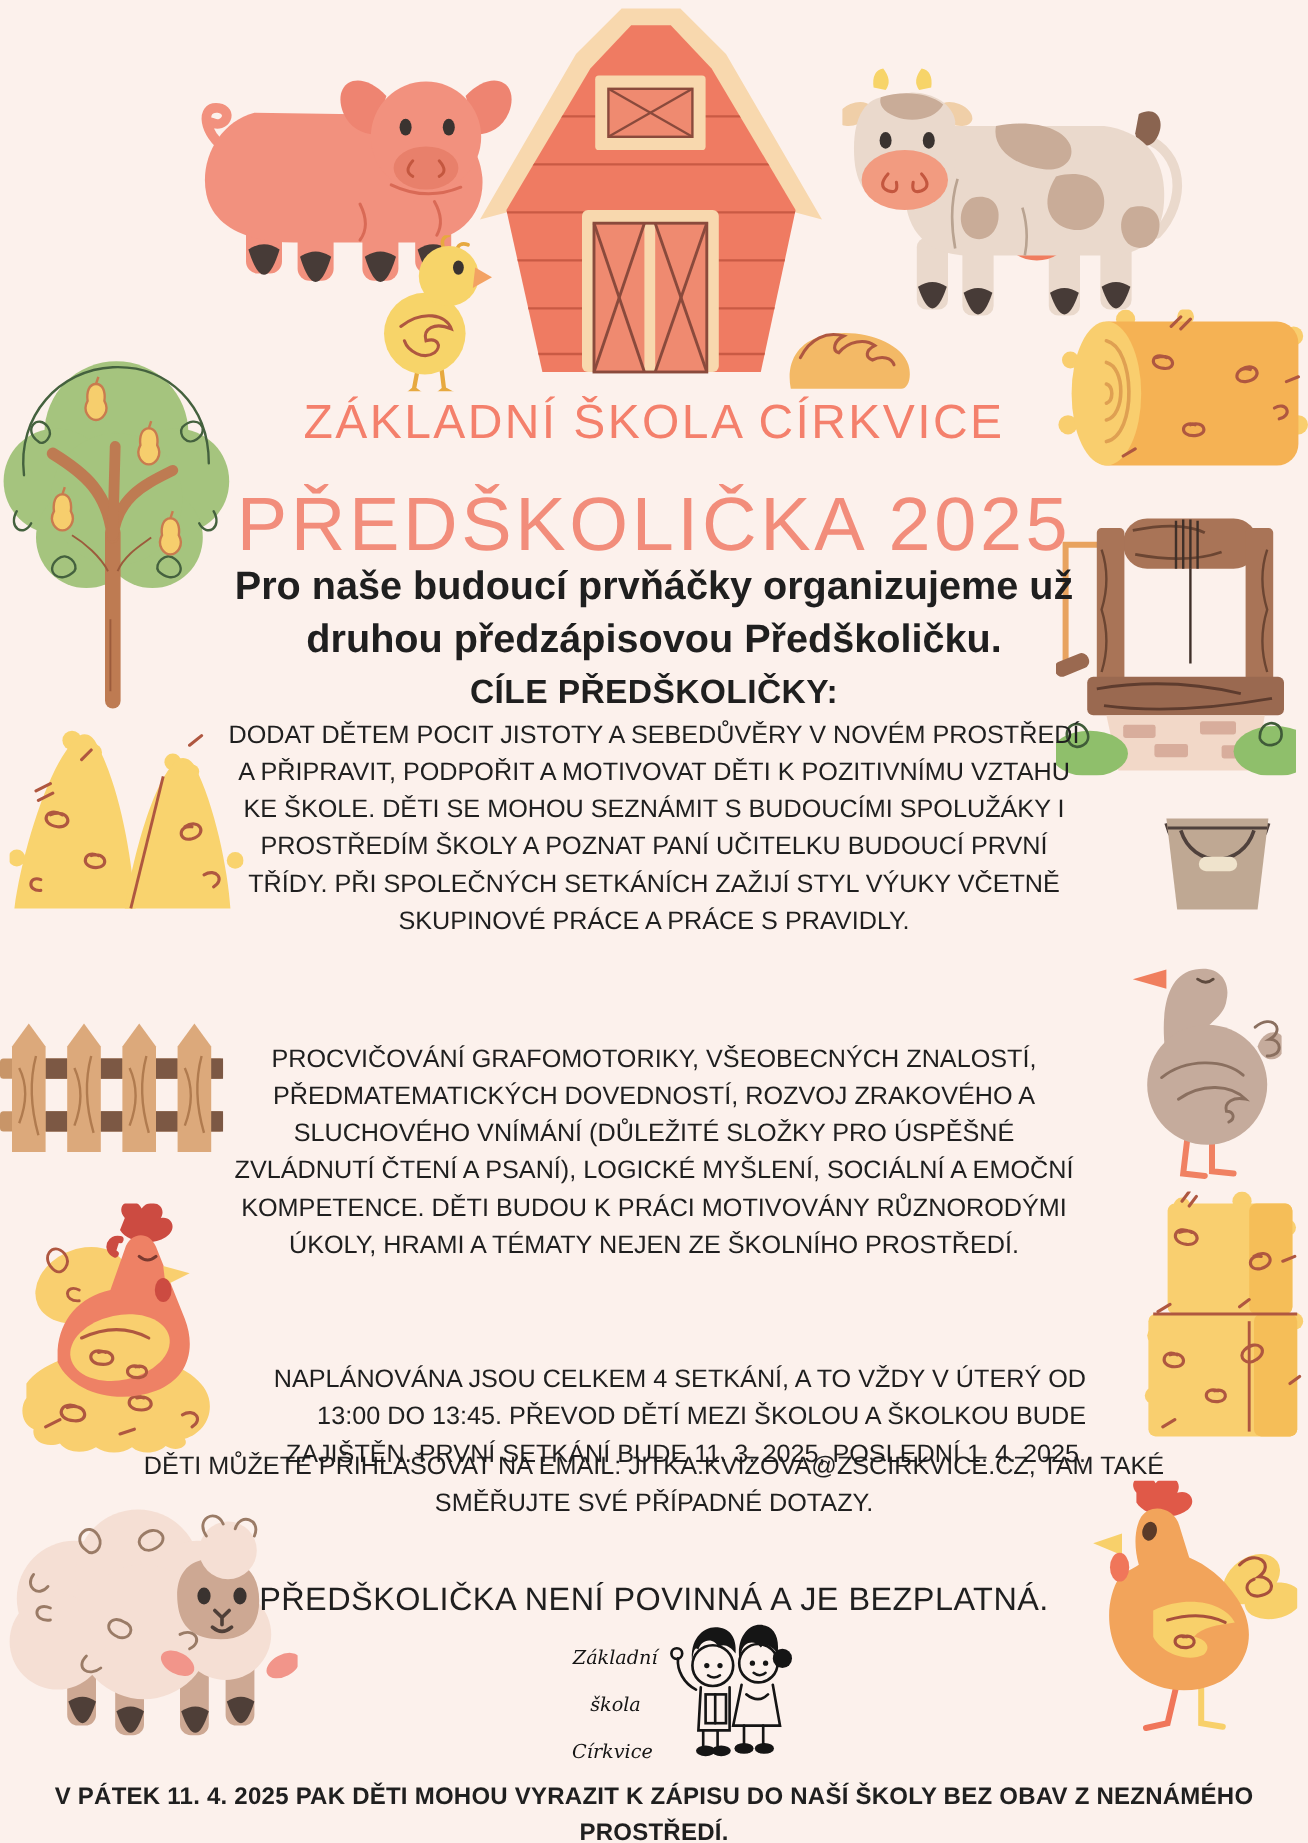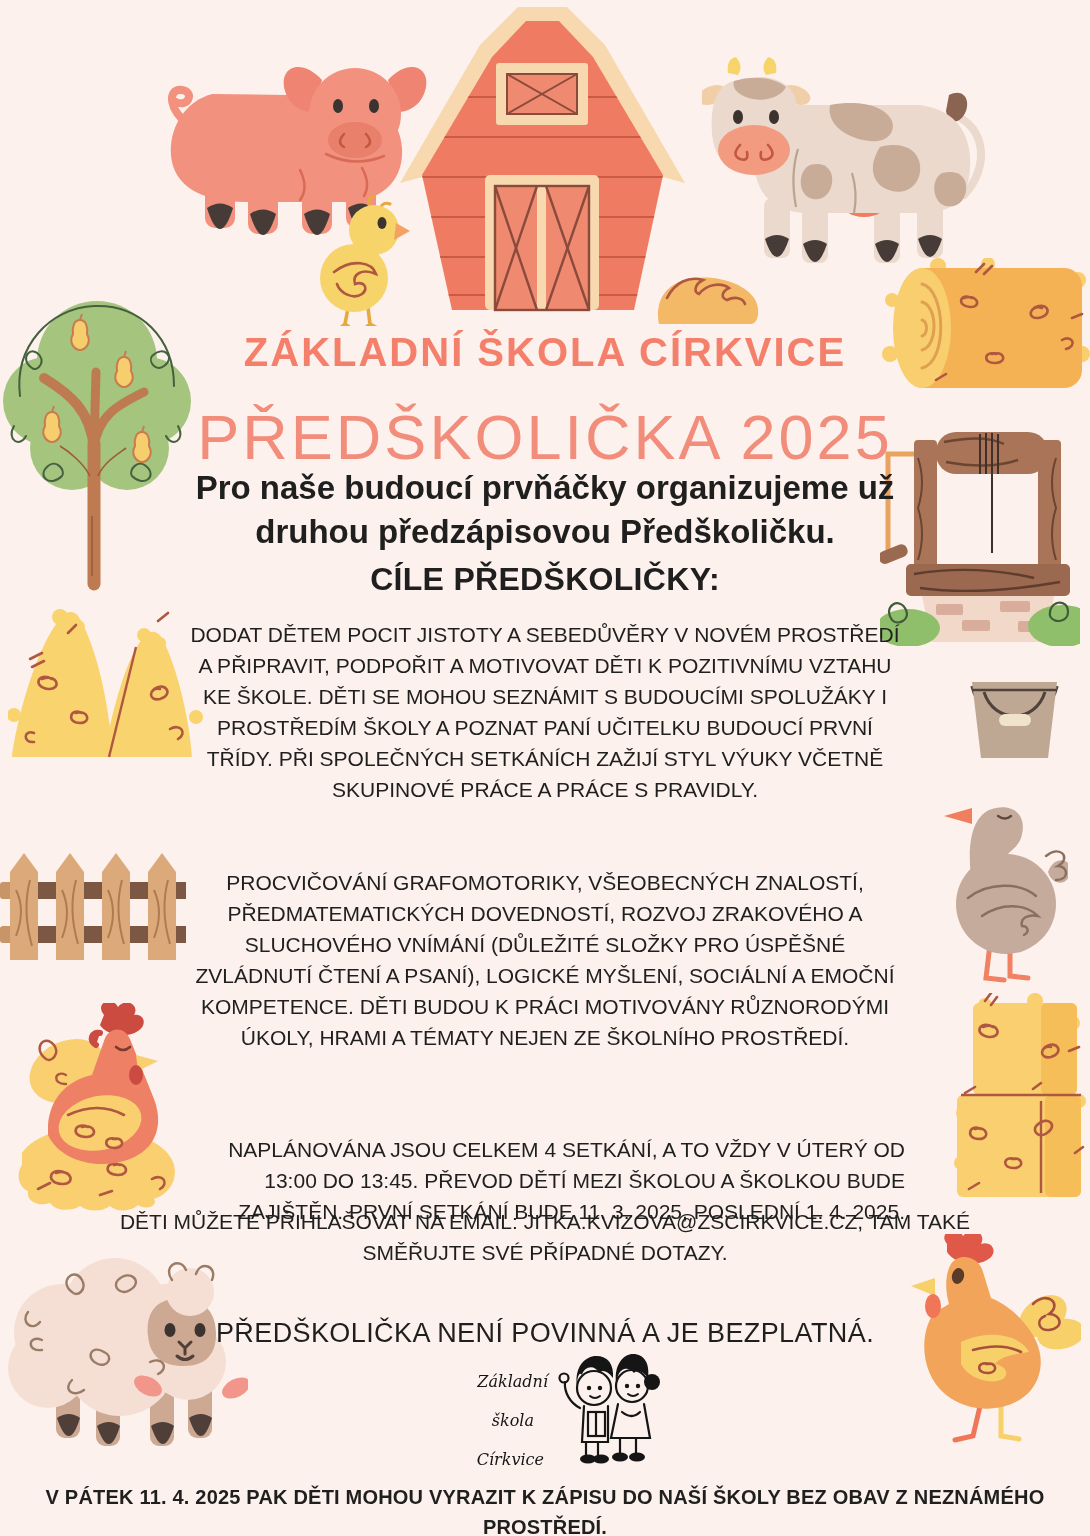--- a/index.html
+++ b/index.html
@@ -3,24 +3,24 @@
 <meta charset="utf-8">
 <style>
   html,body{margin:0;padding:0;background:#e8e2dd;}
   .poster{
     position:relative;width:1090px;height:1536px;margin:0 auto;
     background:#FCF1EC;overflow:hidden;
     font-family:"Liberation Sans",sans-serif;color:#1F1F1F;
   }
   .abs{position:absolute;}
   .txt{position:absolute;text-align:center;z-index:5;}
-  .school-name{font-size:40px;font-weight:700;letter-spacing:2px;color:#F4806C;}
+  .school-name{font-size:40px;font-weight:400;letter-spacing:2px;color:#F4806C;}
   .big-title{font-size:63px;font-weight:400;letter-spacing:3px;color:#F28D7B;}
   .intro{font-size:33px;font-weight:700;line-height:1.32;}
-  .heading{font-size:32px;font-weight:700;letter-spacing:.3px;}
+  .heading{font-size:28px;font-weight:700;letter-spacing:.3px;}
   .body-text{font-size:21px;line-height:31px;}
   .note{font-size:27px;letter-spacing:.4px;margin-top:21px;}
   .footer-text{font-size:20px;font-weight:700;line-height:1.5;letter-spacing:.2px;}
   .logo-script{
     font-family:"DejaVu Serif",serif;font-style:italic;
     font-size:16px;line-height:39px;text-align:right;color:#151515;z-index:5;
   }
   .illu{position:absolute;z-index:1;}
   svg{display:block;width:100%;height:100%;}
 </style>
@@ -490,21 +490,21 @@
     </svg>
   </div>
 
   <div class="txt school-name" style="left:0;top:330px;width:100%;">ZÁKLADNÍ ŠKOLA CÍRKVICE</div>
 
   <div class="txt big-title" style="left:0;top:378px;width:100%;margin-top:23px;">PŘEDŠKOLIČKA 2025</div>
 
   <div class="txt intro" style="left:165px;top:466px;width:760px;">Pro naše budoucí prvňáčky organizujeme už druhou předzápisovou Předškoličku.</div>
 
   <div class="txt heading" style="left:185px;top:561px;width:720px;">CÍLE PŘEDŠKOLIČKY:</div>
-  <div class="txt body-text" style="left:185px;top:619px;width:720px;">DODAT DĚTEM POCIT JISTOTY A SEBEDŮVĚRY V NOVÉM PROSTŘEDÍ A PŘIPRAVIT, PODPOŘIT A MOTIVOVAT DĚTI K POZITIVNÍMU VZTAHU KE ŠKOLE. DĚTI SE MOHOU SEZNÁMIT S BUDOUCÍMI SPOLUŽÁKY I PROSTŘEDÍM ŠKOLY A POZNAT PANÍ UČITELKU BUDOUCÍ PRVNÍ TŘÍDY. PŘI SPOLEČNÝCH SETKÁNÍCH ZAŽIJÍ STYL VÝUKY VČETNĚ SKUPINOVÉ PRÁCE A PRÁCE S PRAVIDLY.</div>
+  <div class="txt body-text" style="left:185px;top:597px;width:720px;">DODAT DĚTEM POCIT JISTOTY A SEBEDŮVĚRY V NOVÉM PROSTŘEDÍ A PŘIPRAVIT, PODPOŘIT A MOTIVOVAT DĚTI K POZITIVNÍMU VZTAHU KE ŠKOLE. DĚTI SE MOHOU SEZNÁMIT S BUDOUCÍMI SPOLUŽÁKY I PROSTŘEDÍM ŠKOLY A POZNAT PANÍ UČITELKU BUDOUCÍ PRVNÍ TŘÍDY. PŘI SPOLEČNÝCH SETKÁNÍCH ZAŽIJÍ STYL VÝUKY VČETNĚ SKUPINOVÉ PRÁCE A PRÁCE S PRAVIDLY.</div>
 
   <div class="txt body-text" style="left:185px;top:867px;width:720px;">PROCVIČOVÁNÍ GRAFOMOTORIKY, VŠEOBECNÝCH ZNALOSTÍ, PŘEDMATEMATICKÝCH DOVEDNOSTÍ, ROZVOJ ZRAKOVÉHO A SLUCHOVÉHO VNÍMÁNÍ (DŮLEŽITÉ SLOŽKY PRO ÚSPĚŠNÉ ZVLÁDNUTÍ ČTENÍ A PSANÍ), LOGICKÉ MYŠLENÍ, SOCIÁLNÍ A EMOČNÍ KOMPETENCE. DĚTI BUDOU K PRÁCI MOTIVOVÁNY RŮZNORODÝMI ÚKOLY, HRAMI A TÉMATY NEJEN ZE ŠKOLNÍHO PROSTŘEDÍ.</div>
 
   <div class="txt body-text" style="left:185px;top:1134px;width:720px;text-align:right;">NAPLÁNOVÁNA JSOU CELKEM 4 SETKÁNÍ, A TO VŽDY V ÚTERÝ OD 13:00 DO 13:45. PŘEVOD DĚTÍ MEZI ŠKOLOU A ŠKOLKOU BUDE ZAJIŠTĚN. PRVNÍ SETKÁNÍ BUDE 11. 3. 2025, POSLEDNÍ 1. 4. 2025.</div>
 
   <div class="txt body-text" style="left:85px;top:1206px;width:920px;text-align:center;">DĚTI MŮŽETE PŘIHLAŠOVAT NA EMAIL: JITKA.KVIZOVA@ZSCIRKVICE.CZ, TAM TAKÉ SMĚŘUJTE SVÉ PŘÍPADNÉ DOTAZY.</div>
 
   <div class="txt note" style="left:85px;top:1297px;width:920px;">PŘEDŠKOLIČKA NENÍ POVINNÁ A JE BEZPLATNÁ.</div>
 
   <div class="txt footer-text" style="left:40px;top:1482px;width:1010px;">V PÁTEK 11. 4. 2025 PAK DĚTI MOHOU VYRAZIT K ZÁPISU DO NAŠÍ ŠKOLY BEZ OBAV Z NEZNÁMÉHO PROSTŘEDÍ.</div>

